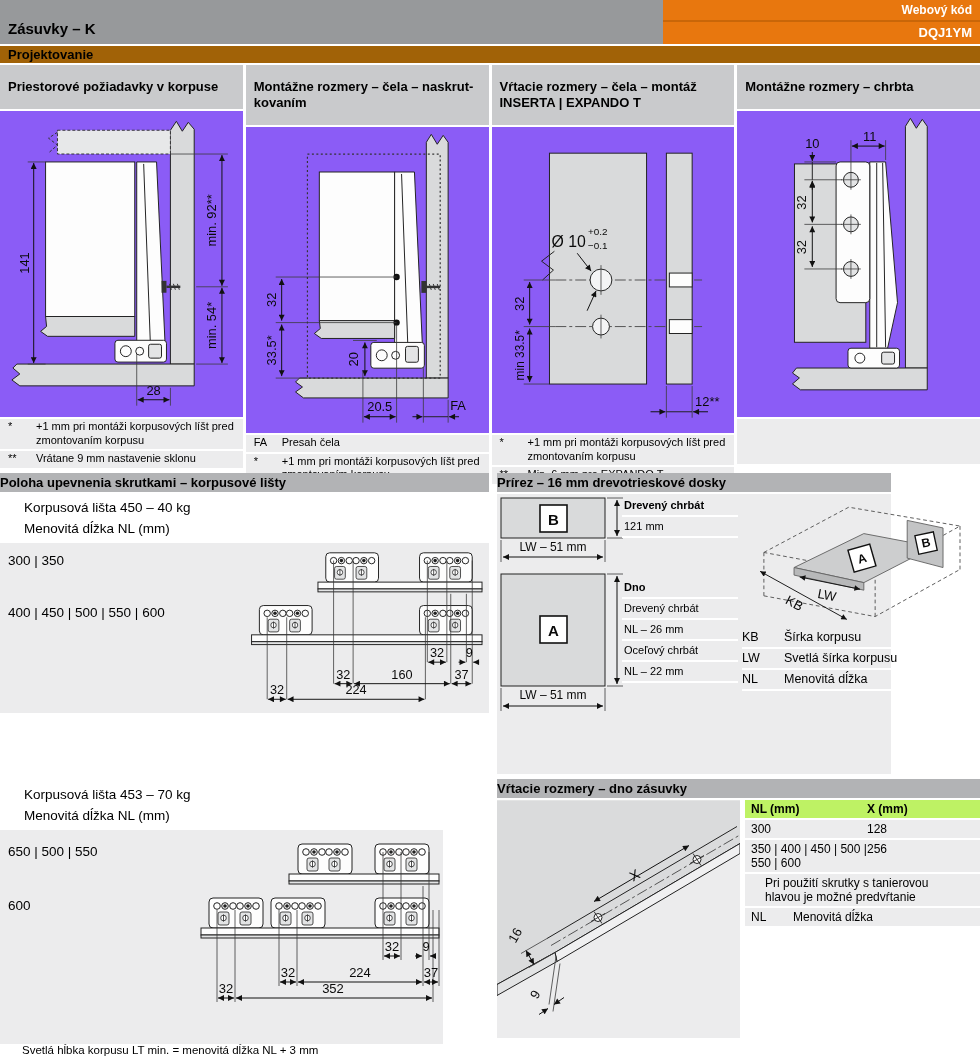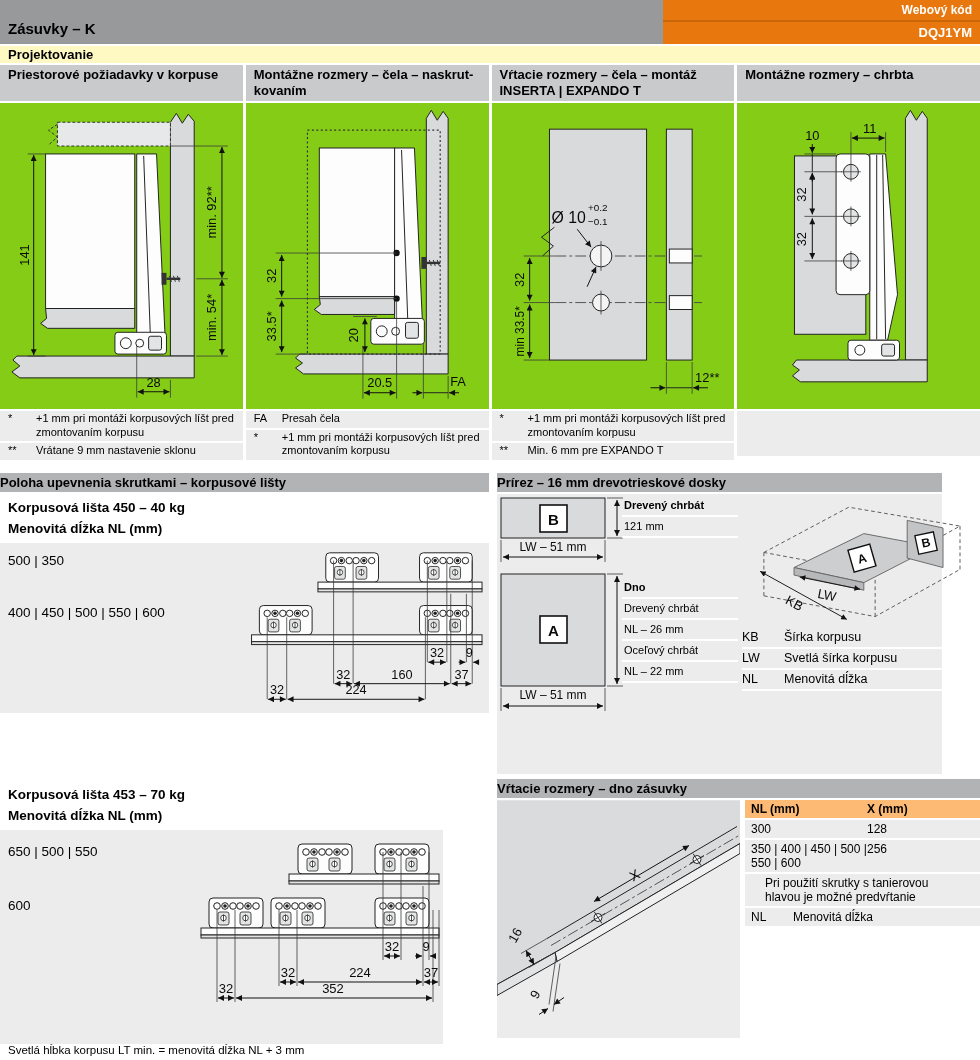--- a/index.html
+++ b/index.html
@@ -4,36 +4,36 @@
 <style>
   html,body{margin:0;padding:0}
   body{width:980px;height:1060px;position:relative;background:#fff;color:#000;
        font-family:"Liberation Sans",sans-serif;overflow:hidden}
   
   .header{position:absolute;top:0;left:0;width:980px;height:44px;background:#97999b}
   .htitle{position:absolute;left:8px;bottom:7px;font-size:15px;font-weight:bold;color:#000000}
   .webcode{position:absolute;top:0;right:0;width:317px;height:44px;background:#e8770e}
   .wc-label{height:20px;line-height:20px;text-align:right;padding-right:8px;color:#fff;font-weight:bold;font-size:12px;border-bottom:2px solid #c96608}
   .wc-value{height:22px;line-height:22px;text-align:right;padding-right:8px;color:#fff;font-weight:bold;font-size:13px}
-  .proj-bar{position:absolute;top:46px;left:0;width:980px;height:17px;line-height:17px;background:#fef9c3;font-weight:bold;font-size:13px;padding-left:8px;box-sizing:border-box}
+  .proj-bar{position:absolute;top:46px;left:0;width:980px;height:17px;line-height:17px;background:#a16207;font-weight:bold;font-size:13px;padding-left:8px;box-sizing:border-box}
   
   .cols{position:absolute;top:65px;left:0;width:980px;display:grid;grid-template-columns:repeat(4,1fr);grid-gap:3px}
-  .col-title{background:#c9cacc;min-height:36px;padding:2px 8px;font-size:13px;line-height:16px;font-weight:bold;box-sizing:border-box}
-  .col-draw{margin-top:2px;background:#84cc16;height:306px}
+  .col-title{background:#c9cacc;min-height:36px;padding:14px 8px;font-size:13px;line-height:16px;font-weight:bold;box-sizing:border-box}
+  .col-draw{margin-top:2px;background:#8b5cf6;height:306px}
   .col-notes{margin-top:2px}
   .note-row{display:flex;background:#ececed;margin-bottom:2px;padding:1px 4px 2px 8px;font-size:11px;line-height:13.5px}
   .note-sym{width:28px;flex:none}
   .note-text{flex:1}
   
   .secbar{background:#b2b3b5;height:19px;line-height:19px;font-weight:bold;font-size:13px;padding-left:0;box-sizing:border-box}
   .rails40{position:absolute;top:473px;left:0;width:489px}
-  .prirez{position:absolute;top:473px;left:497px;width:445px}
+  .prirez{position:absolute;top:473px;left:497px;width:394px}
   .rails70{position:absolute;top:779px;left:0;width:443px}
   .drill{position:absolute;top:779px;left:497px;width:556px}
-  .sub{padding:5px 8px 3px;font-size:13.5px;font-weight:bold;line-height:21px}
+  .sub{padding:5px 24px 3px;font-size:13.5px;font-weight:normal;line-height:21px}
   .r-content{position:relative;margin-top:1px;background:#ececed}
   .r40-content{height:170px}
   .r70-content{height:214px}
   .len1,.len2{position:absolute;left:8px;font-size:13.5px;line-height:19px}
   .len2{width:170px}
   .rails-svg{position:absolute;right:2px;top:2px}
   .prirez-content{position:relative;margin-top:2px;background:#ececed;height:280px}
   .pB-svg{position:absolute;left:2px;top:0}
   .pA-svg{position:absolute;left:2px;top:78px}
   .lblcol{position:absolute;width:116px;font-size:11px}
@@ -41,27 +41,27 @@
   .acol{left:125px;top:84px}
   .lblrow{border-bottom:2px solid #fff;padding:3px 0 3px 2px;line-height:13px}
   .bold{font-weight:bold}
   .iso-svg{position:absolute;left:245px;top:0}
   .legend{position:absolute;left:245px;top:134px;width:236px;font-size:12.5px}
   .leg-row{display:flex;border-bottom:2px solid #fff;padding:2px 0;line-height:15px}
   .leg-k{width:42px;flex:none}
   .drill-content{position:relative;margin-top:2px;height:238px}
   .drill-draw{position:absolute;left:0;top:0;width:243px;height:238px;background:#ececed}
   .drill-table{position:absolute;left:248px;top:0;width:235px;font-size:12px;line-height:14px}
-  .dt-head{display:flex;background:#fdba74;font-weight:bold;padding:2px 6px;margin-bottom:2px}
+  .dt-head{display:flex;background:#bef264;font-weight:bold;padding:2px 6px;margin-bottom:2px}
   .dt-row{display:flex;background:#ececed;padding:2px 6px;margin-bottom:2px}
   .dt-nl{width:116px;flex:none}
   .dt-note{background:#ececed;padding:2px 20px;margin-bottom:2px}
   .dt-abbr{display:flex;background:#ececed;padding:2px 6px}
   .abbr-k{width:42px;flex:none}
-  .footer{position:absolute;top:1044px;left:8px;font-size:11.5px}
+  .footer{position:absolute;top:1044px;left:22px;font-size:11.5px}
   
   svg{display:block}
   svg text{font-family:"Liberation Sans",sans-serif}
   .dtxt{font-size:13px;fill:#0a0a0a}
   .dtxt-s{font-size:10px;fill:#0a0a0a}
   .ext{stroke:#3a3a3a;stroke-width:0.8;fill:none}
   .dim{stroke:#111;stroke-width:1;fill:none}
   .thin{stroke:#222;stroke-width:1;fill:none}
   .dash{stroke:#555;stroke-width:1;stroke-dasharray:4 3;fill:none}
   .dd{stroke:#444;stroke-width:0.9;fill:none;stroke-dasharray:11 3 3 3}
@@ -316,21 +316,21 @@
     </div>
   </div>
 
   <div class="rails40">
     <div class="secbar">Poloha upevnenia skrutkami – korpusové lišty</div>
     <div class="sub">
       <div>Korpusová lišta 450 – 40 kg</div>
       <div>Menovitá dĺžka NL (mm)</div>
     </div>
     <div class="r-content r40-content">
-      <div class="len1" style="top:8px">500 | 350</div>
+      <div class="len1" style="top:8px">300 | 350</div>
       <div class="len2" style="top:60px">400 | 450 | 500 | 550 | 600</div>
       <svg class="rails-svg" width="258" height="166" viewBox="0 0 258 170">
         <use href="#brk" x="96" y="8"></use>
           <use href="#brk" x="192" y="8"></use>
         <rect class="white" x="88" y="38" width="168" height="7"></rect>
           <rect class="gray2" x="88" y="45" width="168" height="3"></rect>
         <use href="#brk" x="28" y="62"></use>
           <use href="#brk" x="192" y="62"></use>
         <rect class="white" x="20" y="92" width="236" height="7"></rect>
           <rect class="gray2" x="20" y="99" width="236" height="3"></rect>

